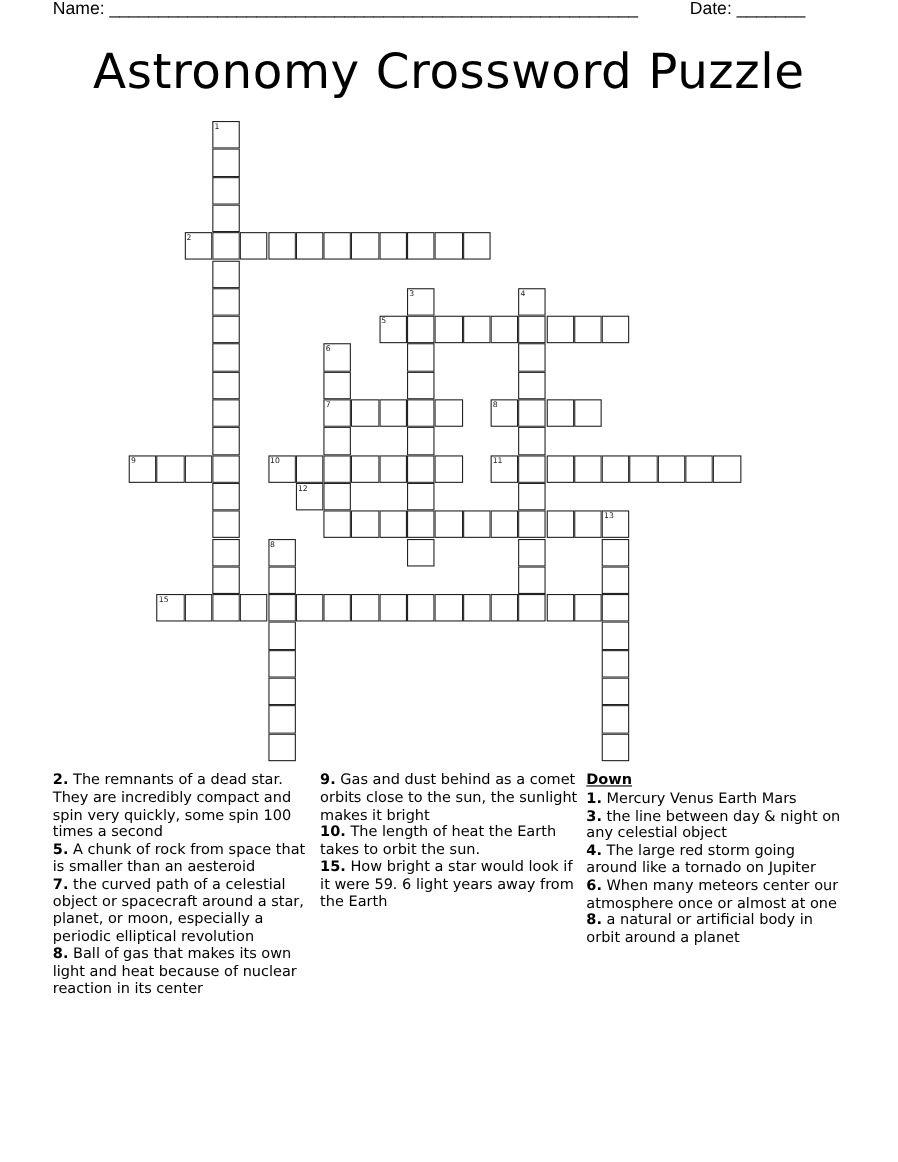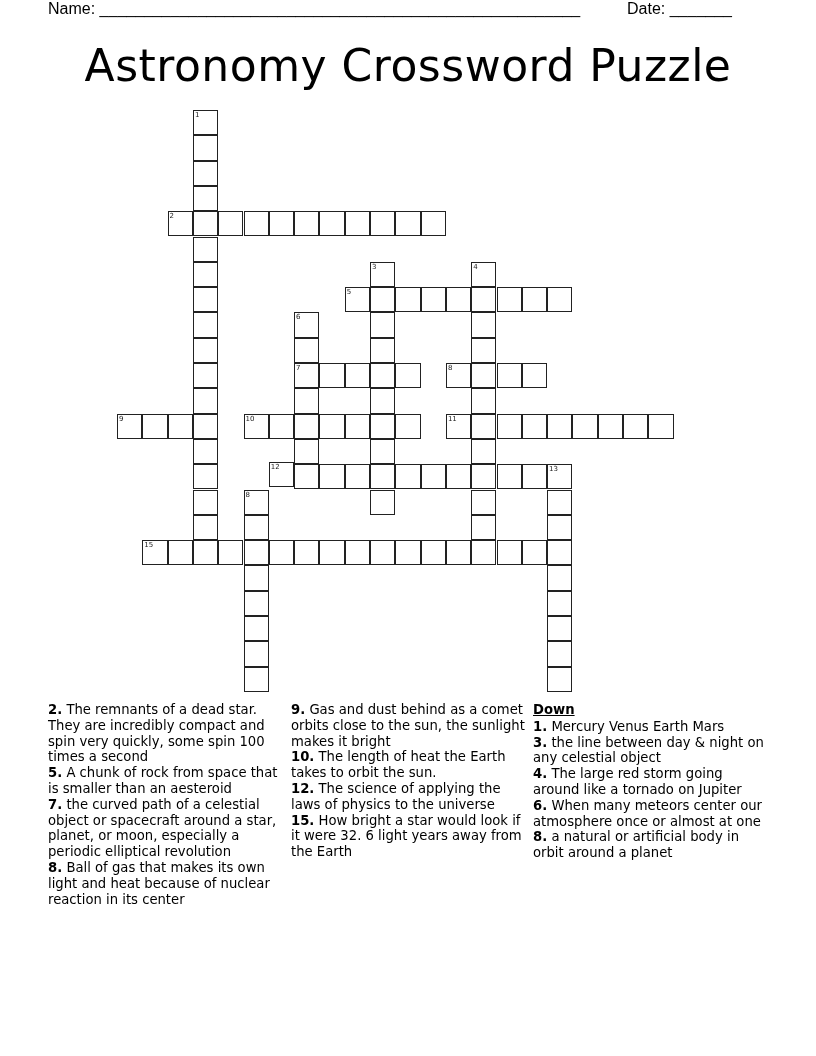--- a/index.html
+++ b/index.html
@@ -128,21 +128,21 @@
     <div class="cell" style="left: 445.9px; top: 413.6px;">
       <span class="num">11</span>
     </div>
     <div class="cell" style="left: 496.5px; top: 413.6px;"></div>
     <div class="cell" style="left: 521.8px; top: 413.6px;"></div>
     <div class="cell" style="left: 547.1px; top: 413.6px;"></div>
     <div class="cell" style="left: 572.4px; top: 413.6px;"></div>
     <div class="cell" style="left: 597.7px; top: 413.6px;"></div>
     <div class="cell" style="left: 623px; top: 413.6px;"></div>
     <div class="cell" style="left: 648.3px; top: 413.6px;"></div>
-    <div class="cell" style="left: 268.8px; top: 462px;">
+    <div class="cell" style="left: 268.8px; top: 439px;">
       <span class="num">12</span>
     </div>
     <div class="cell" style="left: 319.4px; top: 464.2px;"></div>
     <div class="cell" style="left: 344.7px; top: 464.2px;"></div>
     <div class="cell" style="left: 395.3px; top: 464.2px;"></div>
     <div class="cell" style="left: 420.6px; top: 464.2px;"></div>
     <div class="cell" style="left: 445.9px; top: 464.2px;"></div>
     <div class="cell" style="left: 496.5px; top: 464.2px;"></div>
     <div class="cell" style="left: 521.8px; top: 464.2px;"></div>
     <div class="cell" style="left: 547.1px; top: 464.2px;">
@@ -188,22 +188,21 @@
       <div class="clue"><b>2.</b><span> The remnants of a dead star. They are incredibly compact and spin very quickly, some spin 100 times a second</span></div>
       <div class="clue"><b>5.</b><span> A chunk of rock from space that is smaller than an aesteroid</span></div>
       <div class="clue"><b>7.</b><span> the curved path of a celestial object or spacecraft around a star, planet, or moon, especially a periodic elliptical revolution</span></div>
       <div class="clue"><b>8.</b><span> Ball of gas that makes its own light and heat because of nuclear reaction in its center</span></div>
     </div>
 </div>
 <div class="clues" id="col-across2">
   <div id="across-list-2">
       <div class="clue"><b>9.</b><span> Gas and dust behind as a comet orbits close to the sun, the sunlight makes it bright</span></div>
       <div class="clue"><b>10.</b><span> The length of heat the Earth takes to orbit the sun.</span></div>
-      <div class="clue"><b>12.</b><span> The science of applying the laws of physics to the universe</span></div>
-      <div class="clue"><b>15.</b><span> How bright a star would look if it were 32. 6 light years away from the Earth</span></div>
+      <div class="clue"><b>15.</b><span> How bright a star would look if it were 59. 6 light years away from the Earth</span></div>
     </div>
 </div>
 <div class="clues" id="col-down">
   <div class="heading">Down</div>
   <div id="down-list">
       <div class="clue"><b>1.</b><span> Mercury Venus Earth Mars</span></div>
       <div class="clue"><b>3.</b><span> the line between day &amp; night on any celestial object</span></div>
       <div class="clue"><b>4.</b><span> The large red storm going around like a tornado on Jupiter</span></div>
       <div class="clue"><b>6.</b><span> When many meteors center our atmosphere once or almost at one</span></div>
       <div class="clue"><b>8.</b><span> a natural or artificial body in orbit around a planet</span></div>

